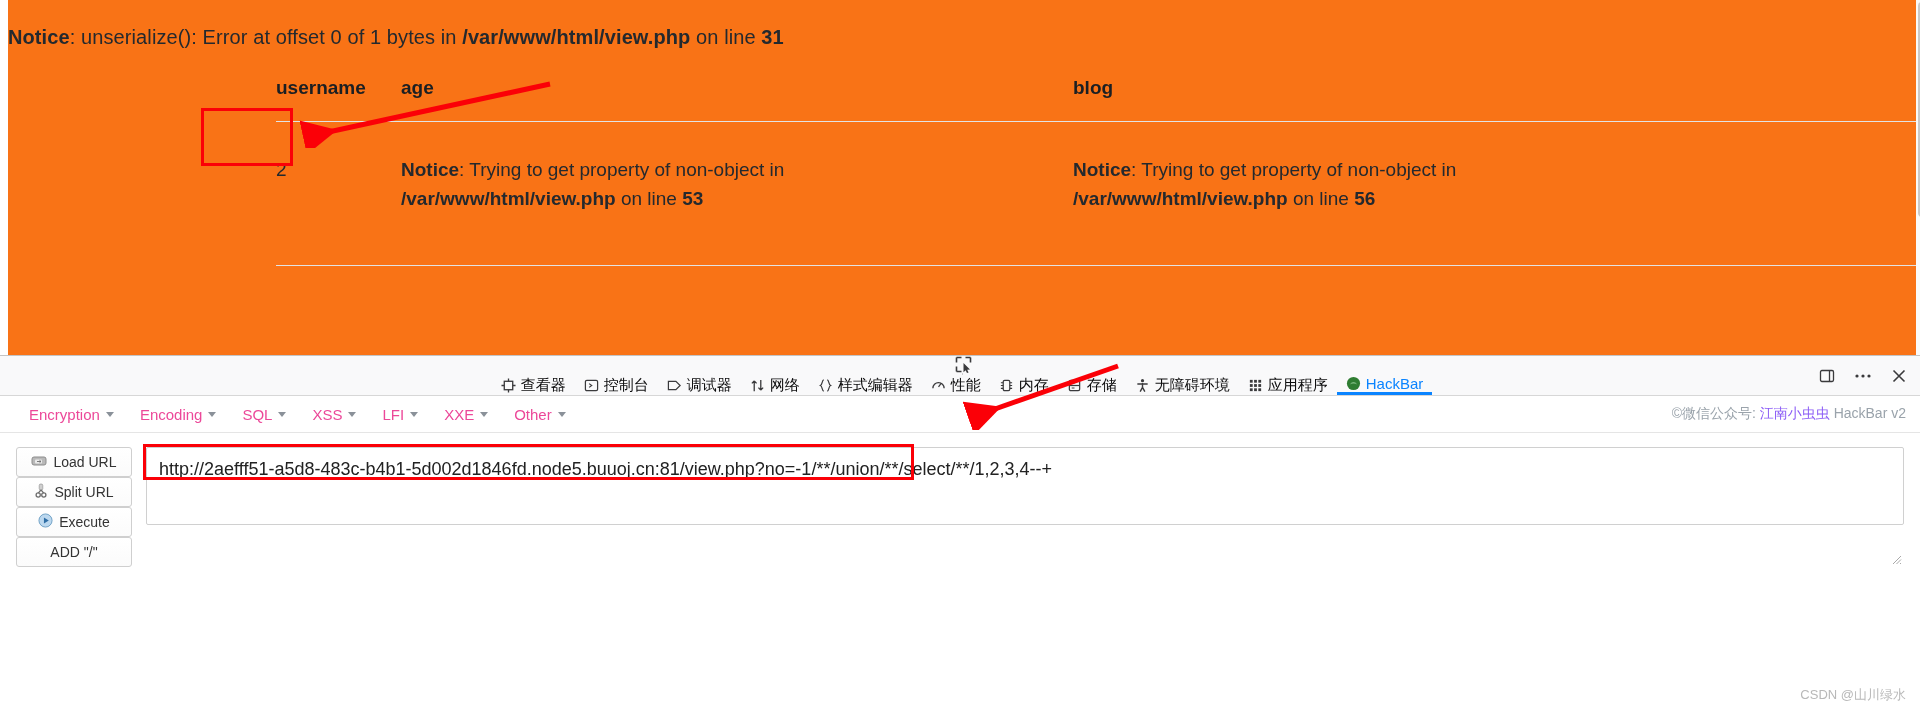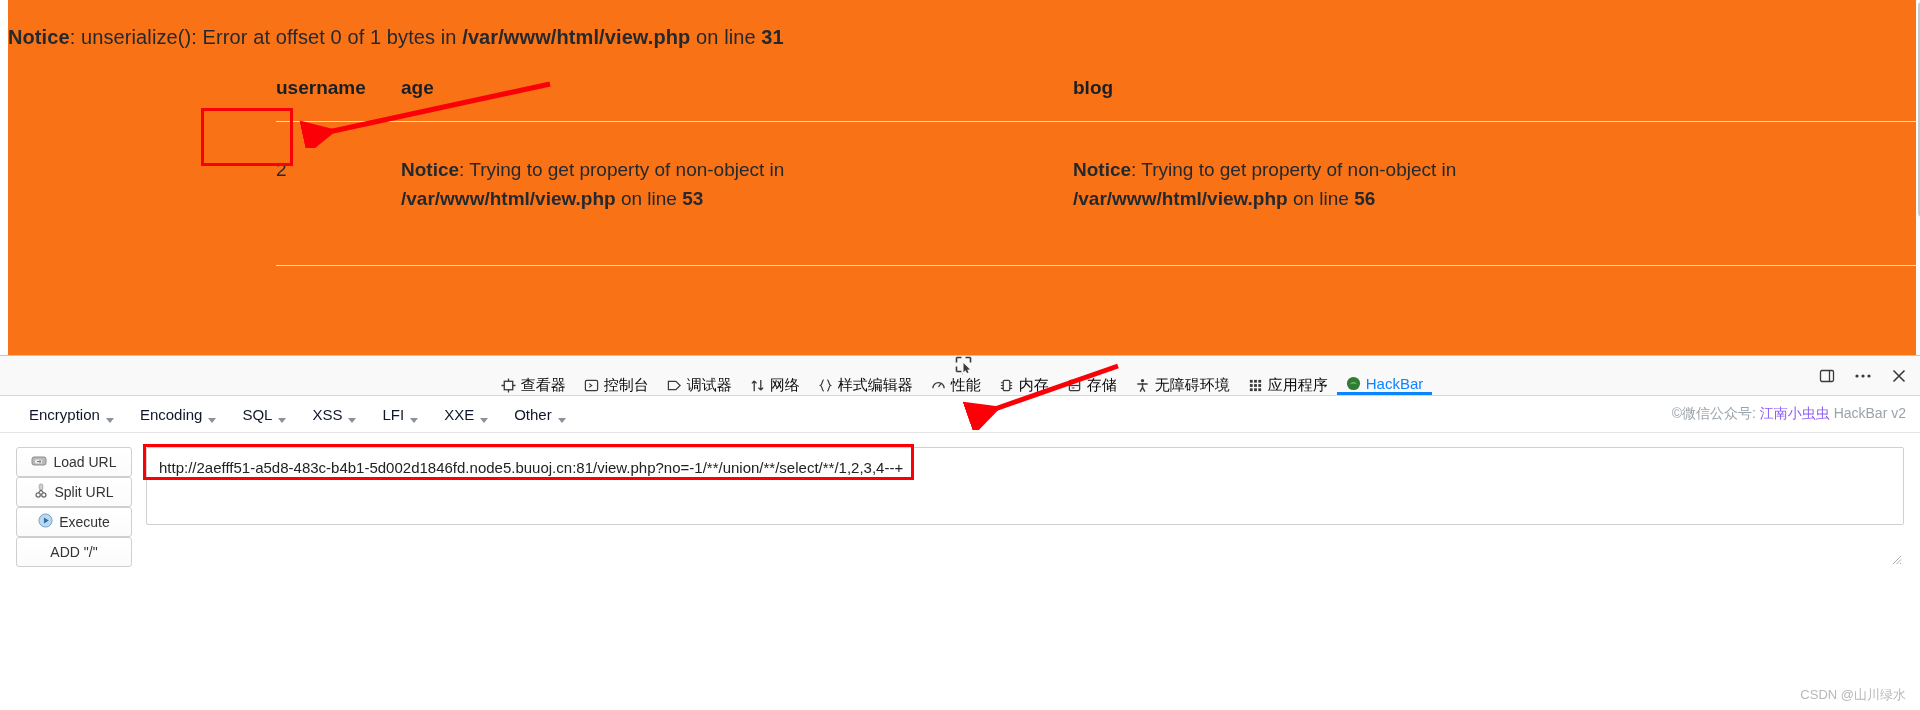--- a/index.html
+++ b/index.html
@@ -172,24 +172,24 @@
   .hb-menubar {
     height: 36px;
     border-bottom: 1px solid #e5e5e5;
     display: flex;
     align-items: center;
     padding-left: 16px;
     position: relative;
   }
   .hb-menu {
     font-size: 15px;
-    color: #0f172a;
+    color: #ec4899;
     padding: 4px 13px;
     display: flex;
-    align-items: flex-end;
+    align-items: center;
     gap: 6px;
   }
   .hb-caret {
     width: 0; height: 0;
     border-left: 4px solid transparent;
     border-right: 4px solid transparent;
     border-top: 5px solid #8a9199;
     display: inline-block;
   }
   .hb-credit {
@@ -232,21 +232,21 @@
     flex: 1;
     position: relative;
   }
   .hb-url {
     width: 100%;
     height: 78px;
     box-sizing: border-box;
     border: 1px solid #d0d0d0;
     border-radius: 2px;
     padding: 10px 12px;
-    font-size: 15px;
+    font-size: 18px;
     color: #222;
     resize: none;
     outline: none;
     font-family: "Liberation Sans", sans-serif;
     line-height: 1.3;
     background: #fff;
     overflow: hidden;
     white-space: pre;
   }
   .hb-resizer {

